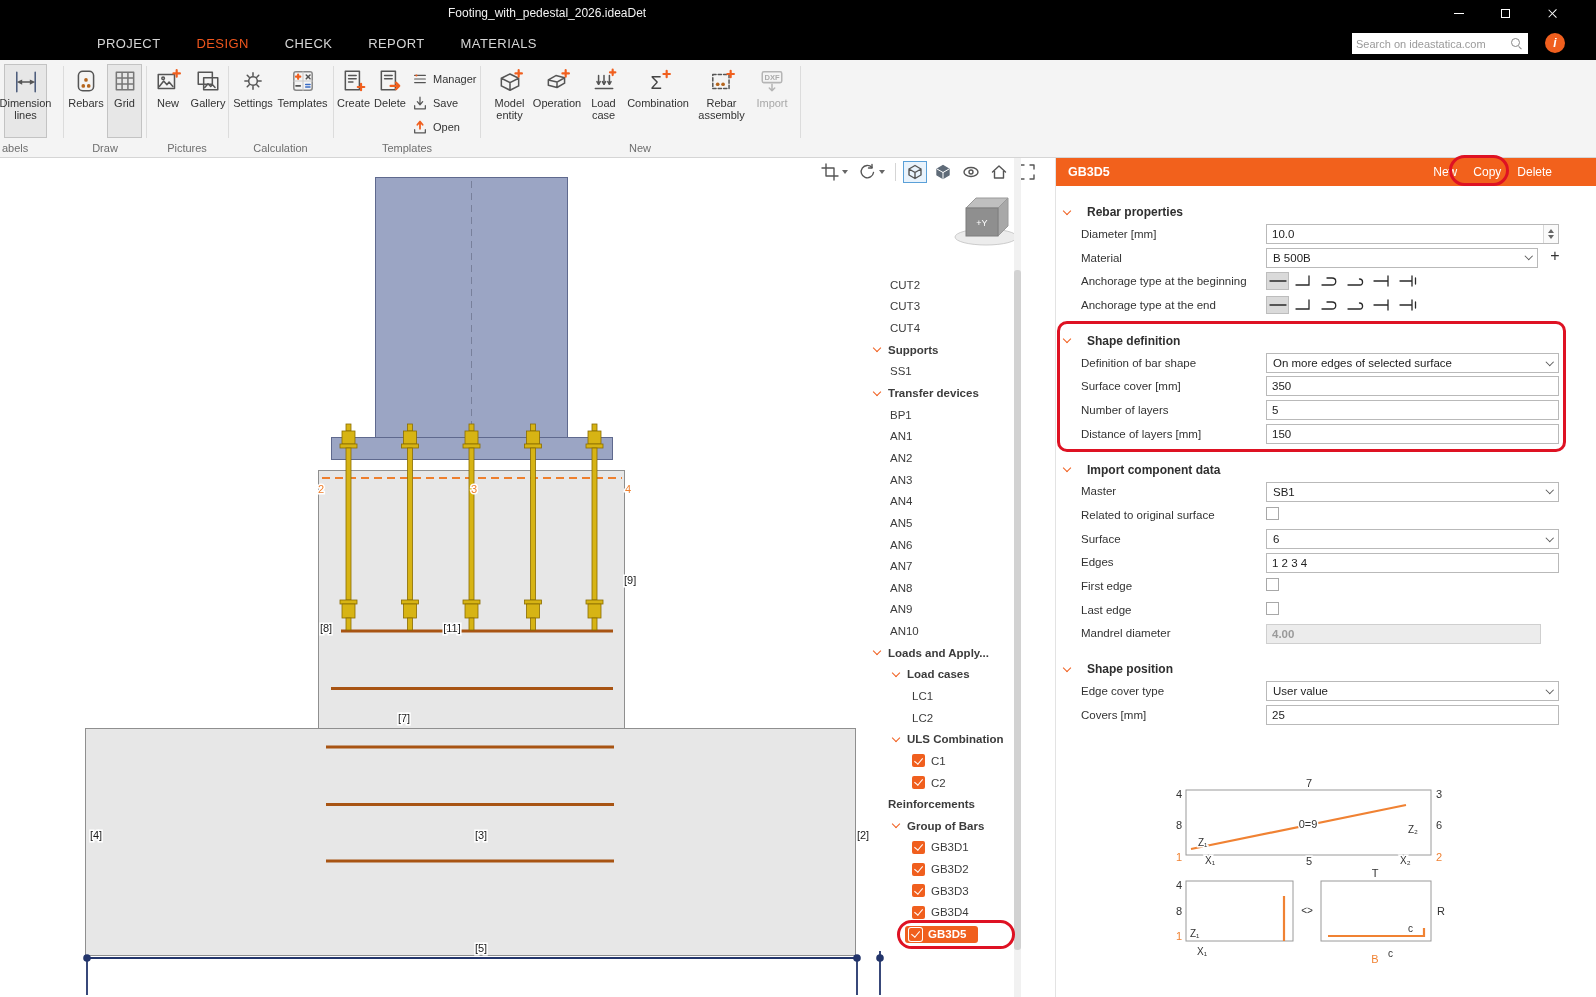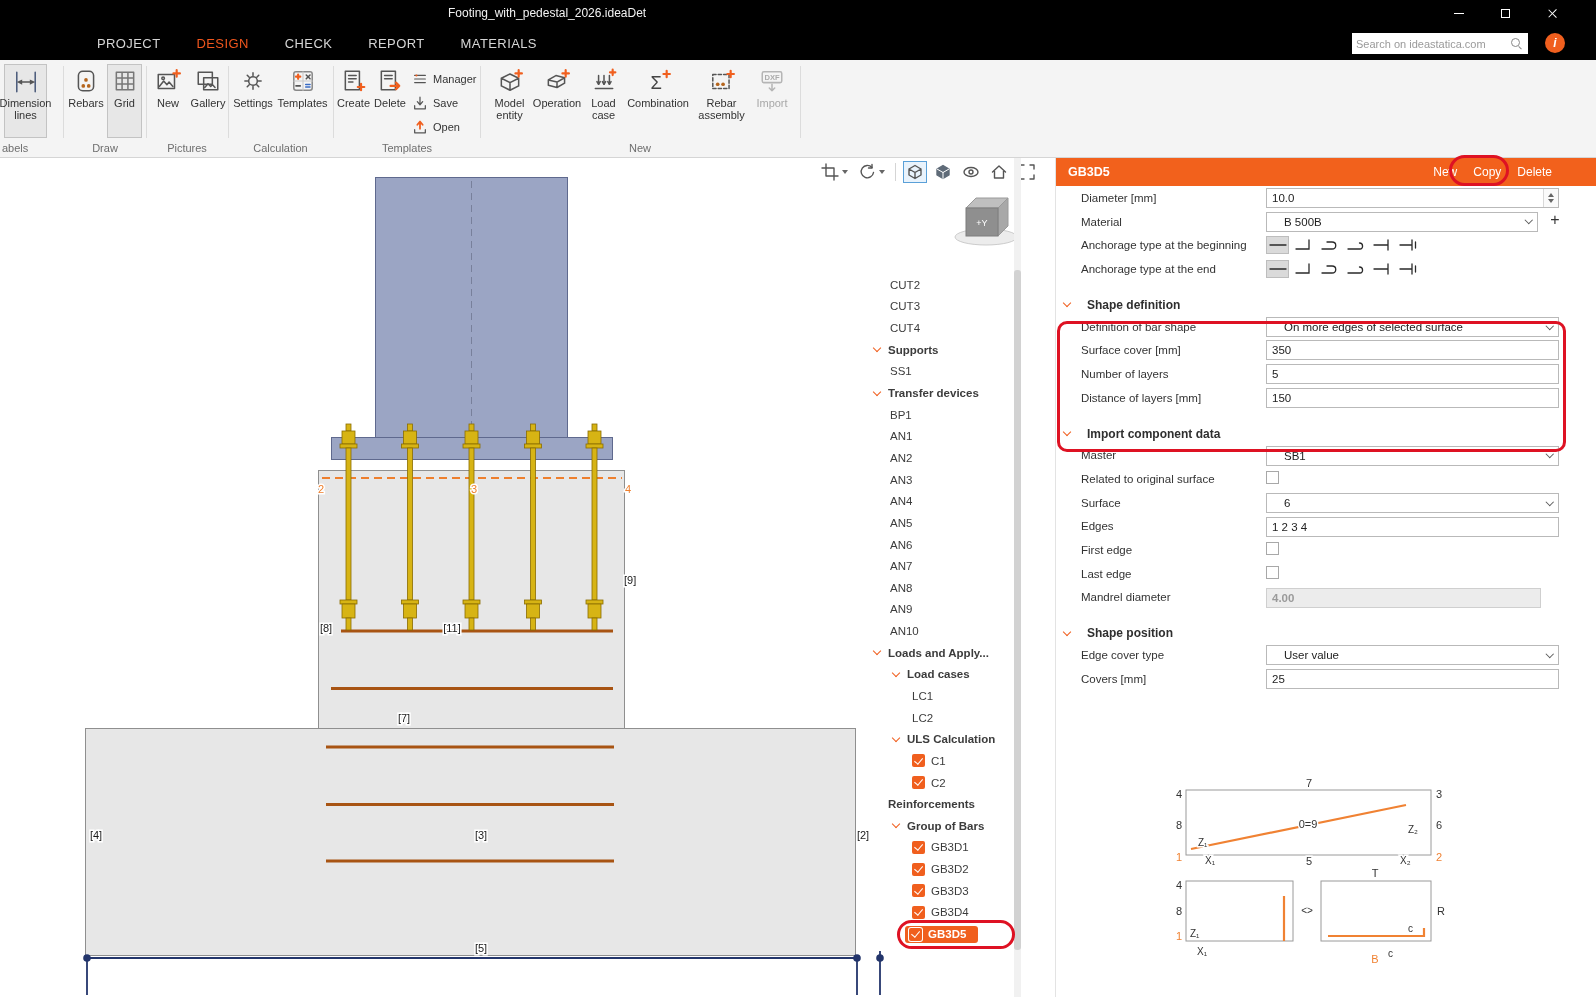--- a/index.html
+++ b/index.html
@@ -97,21 +97,21 @@
   .prow { height:23.7px; position:relative; }
   .plabel { position:absolute; left:25px; top:50%; transform:translateY(-50%); font-size:11.5px; color:#333; }
   .pctrl { position:absolute; left:210px; top:2px; height:20px; width:293px; }
   .tin { width:100%; height:20px; border:1px solid #b9b9b9; padding:0 5px; font-size:11.5px; color:#222; font-family:"Liberation Sans",sans-serif; background:#fff; outline:none; }
   .tin.dis { background:#ececec; color:#9a9a9a; border-color:#cfcfcf; }
   .w253 { width:275px;font-weight:bold; } .w272 { width:272px; }
   .spin { position:absolute; right:1px; top:1px; width:15px; height:18px; border-left:1px solid #d8d8d8; display:flex; flex-direction:column; align-items:center; justify-content:center; background:#fafafa; cursor:pointer; }
   .su { width:0; height:0; border-left:3.5px solid transparent; border-right:3.5px solid transparent; border-bottom:4.5px solid #666; margin-bottom:2px; }
   .sd { width:0; height:0; border-left:3.5px solid transparent; border-right:3.5px solid transparent; border-top:4.5px solid #666; }
   .drop { height:20px; border:1px solid #b9b9b9; background:#fff; display:flex; align-items:center; padding:0 6px; font-size:11.5px; color:#222; cursor:pointer; }
-  .dval { flex:1; overflow:hidden; white-space:nowrap;margin-left:11px; }
+  .dval { flex:1; overflow:hidden; white-space:nowrap; }
   .dchev { width:5.5px; height:5.5px; border-right:1.5px solid #555; border-bottom:1.5px solid #555; transform:rotate(45deg); margin-top:-3px; flex:0 0 auto; }
   .plusbtn { position:absolute; left:280px; top:-1px; width:18px; height:20px; color:#333; font-size:16px; text-align:center; cursor:pointer; }
   .plusbtn::before { content:"+"; }
   .anchrow { display:flex; gap:3px; align-items:center; height:20px; }
   .aico { width:23px; height:18px; display:flex; align-items:center; justify-content:center; border:1px solid transparent; cursor:pointer; }
   .aico.on { background:#dadada; border:1px solid #bdbdbd; }
   svg.an { stroke:#2a2a2a; stroke-width:1.3; fill:none; stroke-linecap:round; }
   .pcb { display:inline-block; width:13px; height:13px; border:1px solid #a8a8a8; background:#fff; margin-top:2px; cursor:pointer; }
   .diagram { position:absolute; left:0; top:600px; width:541px; height:239px; }
   .dg { fill:none; stroke:#9a9a9a; stroke-width:1; }
@@ -508,21 +508,21 @@
       <span class="tl">Load cases</span>
     </div>
   <div class="trow t-c2">
       <span class="tl">LC1</span>
     </div>
   <div class="trow t-c2">
       <span class="tl">LC2</span>
     </div>
   <div class="trow t-h1">
       <span class="chev"></span>
-      <span class="tl">ULS Calculation</span>
+      <span class="tl">ULS Combination</span>
     </div>
   <div class="trow t-c2">
       <span class="cb"></span>
       <span class="tl">C1</span>
     </div>
   <div class="trow t-c2">
       <span class="cb"></span>
       <span class="tl">C2</span>
     </div>
   <div class="trow t-hp">
@@ -562,20 +562,24 @@
 <div id="props">
   <div class="props-header">
     <span class="ptitle">GB3D5</span>
     <span class="pact">New</span>
     <span class="pact">Copy</span>
     <span class="pact">Delete</span>
   </div>
 
   <div class="props-body">
 
+    <div class="psec first">
+      <span class="chev"></span>
+      <span class="pseclabel">Rebar properties</span>
+    </div>
     <div class="prow">
       <span class="plabel">Diameter [mm]</span>
       <span class="pctrl" style="position:absolute;">
         <input class="tin" value="10.0" style="">
         <span class="spin">
             <i class="su"></i>
             <i class="sd"></i>
           </span>
       </span>
     </div>

